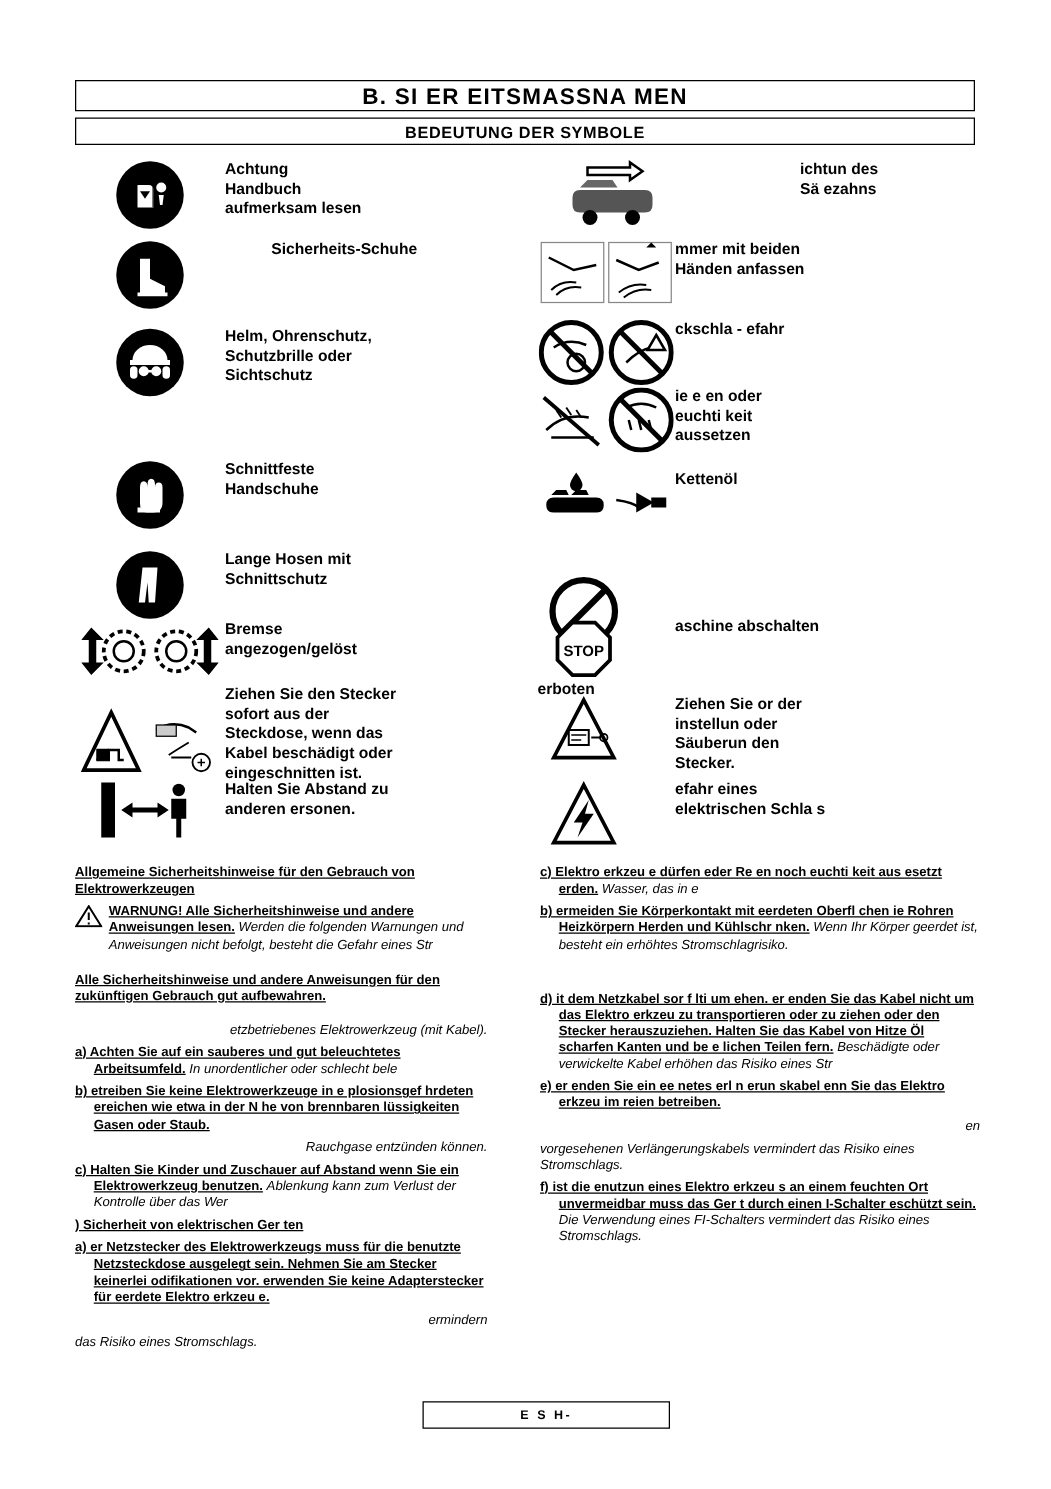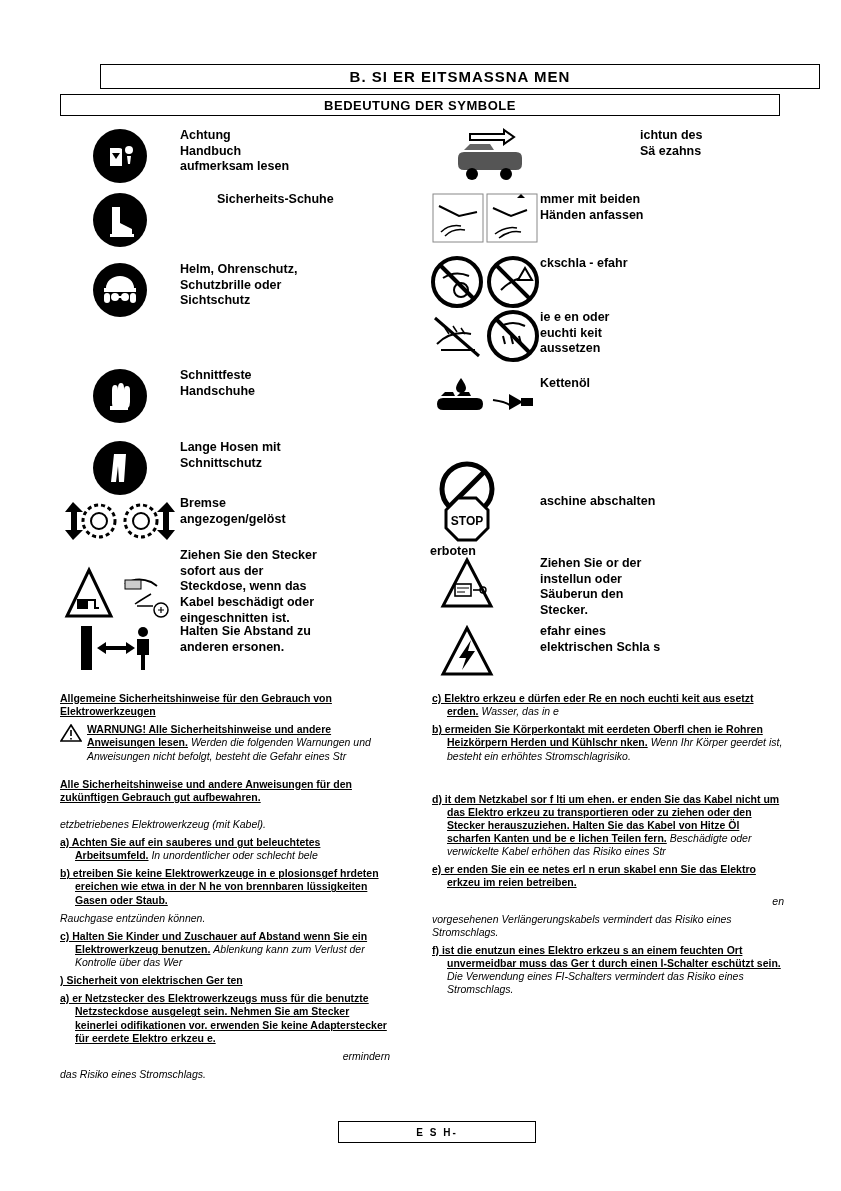--- a/index.html
+++ b/index.html
@@ -15,37 +15,37 @@
 
   
   .bar{
     position:absolute;
     border:1px solid #000;
     box-sizing:border-box;
     text-align:center;
     font-weight:bold;
     letter-spacing:1px;
   }
-  #title-bar{left:60px;top:64px;width:720px;height:25px;font-size:15px;line-height:24px;margin-left:40px;}
+  #title-bar{left:60px;top:64px;width:720px;height:25px;font-size:18px;line-height:24px;}
   #subtitle-bar{left:60px;top:94px;width:720px;height:22px;font-size:13px;line-height:21px;letter-spacing:.5px;}
   #footer-bar{left:338px;top:1121px;width:198px;height:22px;font-size:10px;line-height:21px;letter-spacing:2px;}
 
   
   .sym-col{position:absolute;}
   .sym-row{position:absolute;display:flex;align-items:flex-start;}
   .sym-ico{width:120px;flex:0 0 120px;display:flex;align-items:center;justify-content:center;}
   .sym-txt{font-size:12.5px;font-weight:bold;line-height:1.25;}
 
   
   .txtcol{position:absolute;font-size:10.5px;line-height:1.25;}
   .b{font-weight:bold;text-decoration:underline;}
   .i{font-style:italic;}
   p{margin:0 0 5px 0;}
   .indent{padding-left:15px;text-indent:-15px;}
-  .center{text-align:left;}
+  .center{text-align:right;}
   .warnline{display:flex;align-items:flex-start;gap:5px;}
 </style>
 </head>
 <body>
 
 <div class="page">
 
   <div class="bar" id="title-bar">B. SI    ER  EITSMASSNA  MEN</div>
   <div class="bar" id="subtitle-bar">BEDEUTUNG DER SYMBOLE</div>
 

